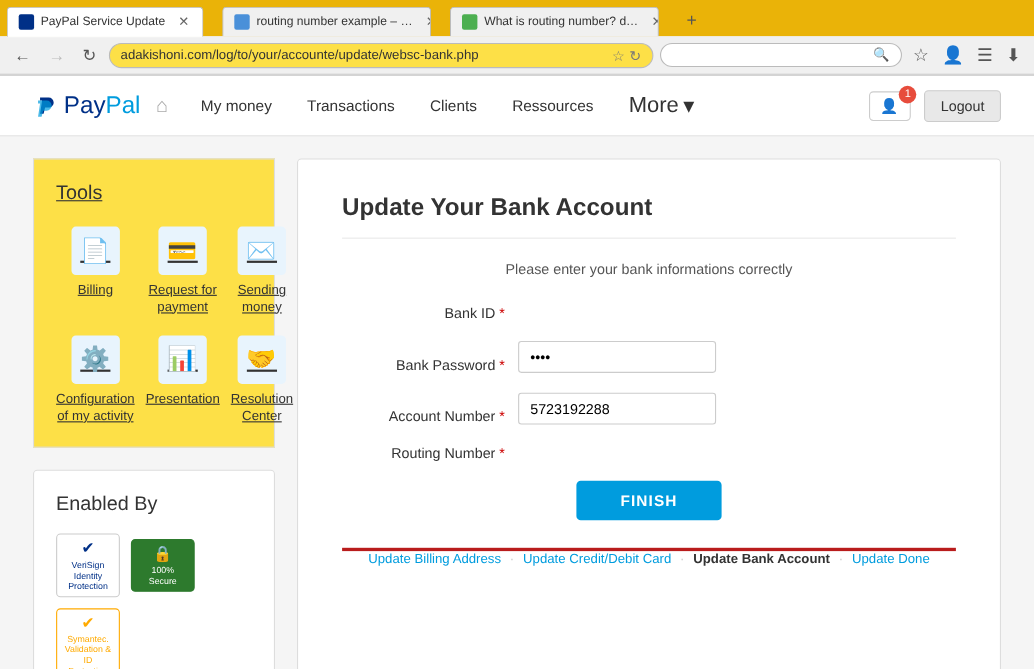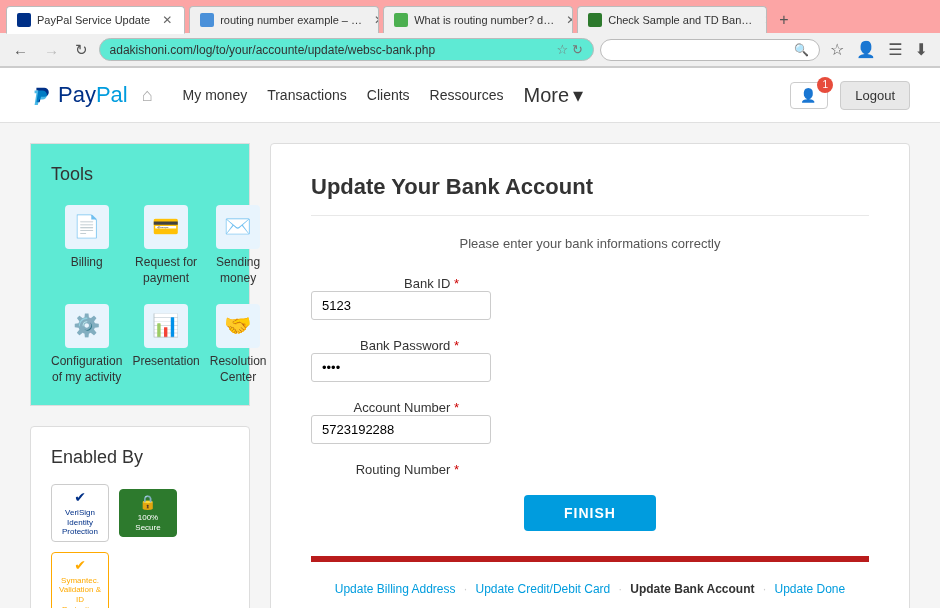--- a/index.html
+++ b/index.html
@@ -1,90 +1,90 @@
 <!DOCTYPE html>
 <html><head>
   <meta charset="utf-8">
   <style>
     * { box-sizing: border-box; margin: 0; padding: 0; }
     body { font-family: Arial, Helvetica, sans-serif; font-size: 13px; background: #f5f5f5; color: #333; }
 
     
     .browser-chrome { background: #f0f0f0; border-bottom: 1px solid #ccc; }
-    .tab-bar { display: flex; align-items: flex-end; padding: 6px 6px 0; background: #fca5a5; gap: 4px; }
+    .tab-bar { display: flex; align-items: flex-end; padding: 6px 6px 0; background: #eab308; gap: 17px; }
     .tab { display: flex; align-items: center; gap: 6px; padding: 6px 12px 6px 10px; background: #f0f0f0; border: 1px solid #bbb; border-bottom: none; border-radius: 4px 4px 0 0; font-size: 11px; max-width: 190px; white-space: nowrap; overflow: hidden; text-overflow: ellipsis; cursor: pointer; }
     .tab.active { background: #fff; border-bottom: 1px solid #fff; z-index: 1; margin-bottom: -1px; }
     .tab-favicon { width: 14px; height: 14px; border-radius: 2px; flex-shrink: 0; }
     .tab-favicon.paypal { background: #003087; }
     .tab-favicon.routing1 { background: #4a90d9; }
     .tab-favicon.routing2 { background: #4caf50; }
     .tab-favicon.td { background: #2d7a2d; }
     .tab-close { margin-left: 6px; color: #666; font-size: 12px; flex-shrink: 0; }
     .tab-add { padding: 4px 8px; background: transparent; border: none; font-size: 16px; cursor: pointer; color: #555; }
 
     .address-bar { display: flex; align-items: center; gap: 6px; padding: 5px 8px; background: #f0f0f0; border-bottom: 1px solid #ccc; }
     .nav-btn { background: none; border: none; font-size: 15px; color: #555; cursor: pointer; padding: 2px 5px; }
     .nav-btn:disabled { color: #bbb; cursor: default; }
-    .url-bar { flex: 1; display: flex; align-items: center; background: #5eead4; border: 1px solid #bbb; border-radius: 12px; padding: 3px 10px; font-size: 12px; color: #333; overflow: hidden; }
+    .url-bar { flex: 1; display: flex; align-items: center; background: #fde047; border: 1px solid #bbb; border-radius: 12px; padding: 3px 10px; font-size: 12px; color: #333; overflow: hidden; }
     .url-bar-text { flex: 1; font-size: 12px; color: #333; }
     .url-icons { display: flex; gap: 4px; align-items: center; margin-left: 6px; }
     .url-icon { font-size: 13px; color: #777; }
     .search-bar { display: flex; align-items: center; background: #fff; border: 1px solid #bbb; border-radius: 12px; padding: 3px 10px; font-size: 12px; width: 220px; }
     .search-bar input { border: none; outline: none; font-size: 12px; flex: 1; }
     .toolbar-icons { display: flex; gap: 4px; align-items: center; }
     .toolbar-icon { font-size: 16px; color: #555; padding: 2px 4px; cursor: pointer; }
 
     
     .pp-nav { background: #fff; border-bottom: 1px solid #e0e0e0; display: flex; align-items: center; padding: 0 30px; height: 55px; }
     .pp-logo { display: flex; align-items: center; gap: 6px; }
     .pp-logo-icon { width: 22px; height: 22px; }
     .pp-logo-text { font-size: 22px; font-weight: normal; color: #003087; }
     .pp-logo-text span { color: #009cde; }
     .pp-home-icon { font-size: 18px; color: #aaa; margin-left: 8px; }
-    .pp-nav-links { display: flex; align-items: center; gap: 20px; margin-left: 30px; flex: 1; }
+    .pp-nav-links { display: flex; align-items: center; gap: 32px; margin-left: 30px; flex: 1; }
     .pp-nav-link { color: #333; text-decoration: none; font-size: 14px; cursor: pointer; }
     .pp-more { display: flex; align-items: center; gap: 4px; color: #333; font-size: 20px; cursor: pointer; }
     .pp-nav-right { display: flex; align-items: center; gap: 12px; }
     .pp-user-btn { background: none; border: 1px solid #ccc; border-radius: 4px; padding: 5px 10px; cursor: pointer; position: relative; }
     .pp-user-badge { position: absolute; top: -6px; right: -6px; background: #e74c3c; color: #fff; border-radius: 50%; width: 16px; height: 16px; font-size: 10px; display: flex; align-items: center; justify-content: center; }
     .pp-logout-btn { background: #e8e8e8; border: 1px solid #ccc; border-radius: 4px; padding: 6px 14px; cursor: pointer; font-size: 13px; color: #333; }
 
     
     .page-content { padding: 20px 30px; display: flex; gap: 20px; }
 
     
     .sidebar { width: 220px; flex-shrink: 0; }
-    .tools-box { background: #5eead4; border: 1px solid #ddd; border-radius: 0; padding: 20px; margin-bottom: 20px; }
+    .tools-box { background: #fde047; border: 1px solid #ddd; border-radius: 0; padding: 20px; margin-bottom: 20px; text-decoration: underline; }
     .tools-title { font-size: 18px; font-weight: normal; color: #333; margin-bottom: 20px; }
     .tools-grid { display: grid; grid-template-columns: repeat(3, 1fr); gap: 18px 10px; }
     .tool-item { display: flex; flex-direction: column; align-items: center; gap: 6px; cursor: pointer; }
     .tool-icon { width: 44px; height: 44px; background: #e8f4fd; border-radius: 4px; display: flex; align-items: center; justify-content: center; font-size: 22px; color: #009cde; }
     .tool-label { font-size: 12px; color: #333; text-align: center; line-height: 1.3; }
 
     .enabled-box { background: #fff; border: 1px solid #ddd; border-radius: 4px; padding: 20px; }
     .enabled-title { font-size: 18px; font-weight: normal; color: #333; margin-bottom: 16px; }
     .trust-badges { display: flex; align-items: center; gap: 10px; flex-wrap: wrap; }
     .trust-badge { display: flex; flex-direction: column; align-items: center; border: 1px solid #ccc; border-radius: 4px; padding: 4px 6px; font-size: 8px; color: #333; width: 58px; text-align: center; line-height: 1.2; }
     .trust-badge-icon { font-size: 14px; margin-bottom: 2px; }
     .trust-badge.verisign { color: #003087; }
     .trust-badge.secure { background: #2d7a2d; color: #fff; border-color: #2d7a2d; }
     .trust-badge.symantec { color: #ffaa00; border-color: #ffaa00; }
 
     
     .main-form { flex: 1; background: #fff; border: 1px solid #ddd; border-radius: 4px; padding: 30px 40px; }
     .form-title { font-size: 22px; font-weight: bold; color: #333; margin-bottom: 20px; padding-bottom: 15px; border-bottom: 1px solid #e8e8e8; }
     .form-subtitle { text-align: center; color: #555; font-size: 13px; margin-bottom: 25px; }
-    .form-row { display: flex; align-items: flex-start; margin-bottom: 18px; flex-direction: column; }
+    .form-row { display: flex; align-items: flex-end; margin-bottom: 18px; }
     .form-label { width: 160px; text-align: right; padding-right: 12px; color: #333; font-size: 13px; }
     .required { color: #cc0000; }
     .form-input { width: 180px; padding: 6px 10px; border: 1px solid #ccc; border-radius: 3px; font-size: 13px; outline: none; }
     .form-input.active-input { border: 2px solid #009cde; }
     .finish-btn { background: #009cde; color: #fff; border: none; border-radius: 4px; padding: 10px 40px; font-size: 14px; font-weight: bold; cursor: pointer; display: block; margin: 10px auto 0; letter-spacing: 1px; }
 
-    .form-links { display: flex; align-items: center; justify-content: center; gap: 8px; margin-top: 25px; padding-top: 20px; border-top: 6px solid #b91c1c; flex-wrap: wrap; }
+    .form-links { display: flex; align-items: center; justify-content: center; gap: 8px; margin-top: 25px; border-top: 3px solid #b91c1c; flex-wrap: wrap; }
     .form-link { color: #009cde; text-decoration: none; font-size: 12px; cursor: pointer; }
     .form-link.active { color: #333; font-weight: bold; text-decoration: none; cursor: default; }
     .form-link-sep { color: #ccc; font-size: 12px; }
   </style>
 </head>
 <body>
 
 <div class="browser-chrome">
   <div class="tab-bar">
     <div class="tab active">
@@ -93,25 +93,20 @@
       <span class="tab-close">✕</span>
     </div>
     <div class="tab">
       <div class="tab-favicon routing1"></div>
       <span>routing number example – …</span>
       <span class="tab-close">✕</span>
     </div>
     <div class="tab">
       <div class="tab-favicon routing2"></div>
       <span>What is routing number? d…</span>
-      <span class="tab-close">✕</span>
-    </div>
-    <div class="tab">
-      <div class="tab-favicon td"></div>
-      <span>Check Sample and TD Ban…</span>
       <span class="tab-close">✕</span>
     </div>
     <button class="tab-add">+</button>
   </div>
   <div class="address-bar">
     <button class="nav-btn">←</button>
     <button class="nav-btn" disabled="">→</button>
     <button class="nav-btn">↻</button>
     <div class="url-bar">
       <span class="url-bar-text">adakishoni.com/log/to/your/accounte/update/websc-bank.php</span>
@@ -216,21 +211,20 @@
   </div>
 
   <div class="main-form">
     <h1 class="form-title">Update Your Bank Account</h1>
     <p class="form-subtitle">Please enter your bank informations correctly</p>
 
     <div class="form-row">
       <label class="form-label">
         <span>Bank ID</span> <span class="required">*</span>
       </label>
-      <input class="form-input" type="text" value="5123" style="">
     </div>
 
     <div class="form-row">
       <label class="form-label">
         <span>Bank Password</span> <span class="required">*</span>
       </label>
       <input class="form-input" type="password" value="1234" style="">
     </div>
 
     <div class="form-row">

